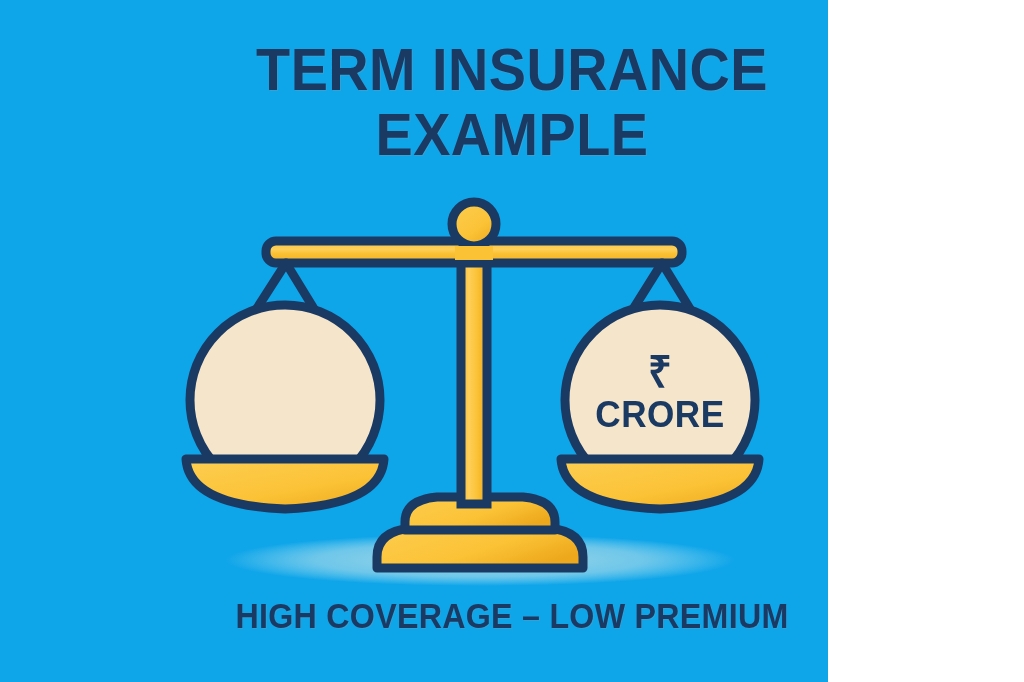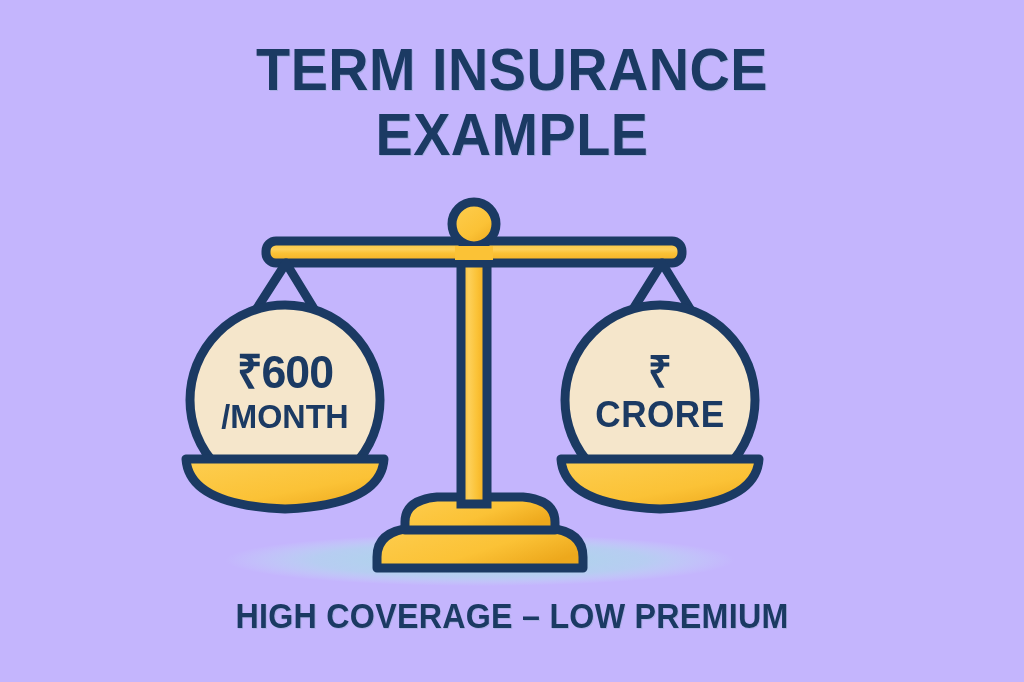--- a/index.html
+++ b/index.html
@@ -7,23 +7,23 @@
     padding: 0;
   }
   body {
     width: 1024px;
     height: 682px;
     overflow: hidden;
     font-family: "Liberation Sans", sans-serif;
   }
   #poster {
     position: relative;
-    width: 1024px;
+    width: 828px;
     height: 682px;
-    background: #c4b5fd;
+    background: #0ea5e9;
     overflow: hidden;
   }
 
   
   #title-block {
     position: absolute;
     left: 0;
     top: 38px;
     width: 1024px;
     text-align: center;
@@ -172,24 +172,20 @@
 
     <path d="M 186 459 L 384 459 Q 381 505 285 509 Q 189 505 186 459 Z" fill="url(#amberBowl)" stroke="#1b3a63" stroke-width="9" stroke-linejoin="round"></path>
 
     <path d="M 662 263 L 620 330 M 662 263 L 703 330" stroke="#1b3a63" stroke-width="9" fill="none" stroke-linecap="round"></path>
 
     <circle cx="660" cy="400" r="95" fill="#f5e6cb" stroke="#1b3a63" stroke-width="9"></circle>
 
     <path d="M 561 459 L 759 459 Q 756 505 660 509 Q 564 505 561 459 Z" fill="url(#amberBowl)" stroke="#1b3a63" stroke-width="9" stroke-linejoin="round"></path>
   </svg>
 
-  <div class="pan-label" id="left-pan-label">
-    <span class="big">₹600</span>
-    <span class="small">/MONTH</span>
-  </div>
 
   <div class="pan-label" id="right-pan-label">
     <span class="big">₹</span>
     <span class="small">CRORE</span>
   </div>
 
   <div id="caption">HIGH COVERAGE – LOW PREMIUM</div>
 
 </div>
 

